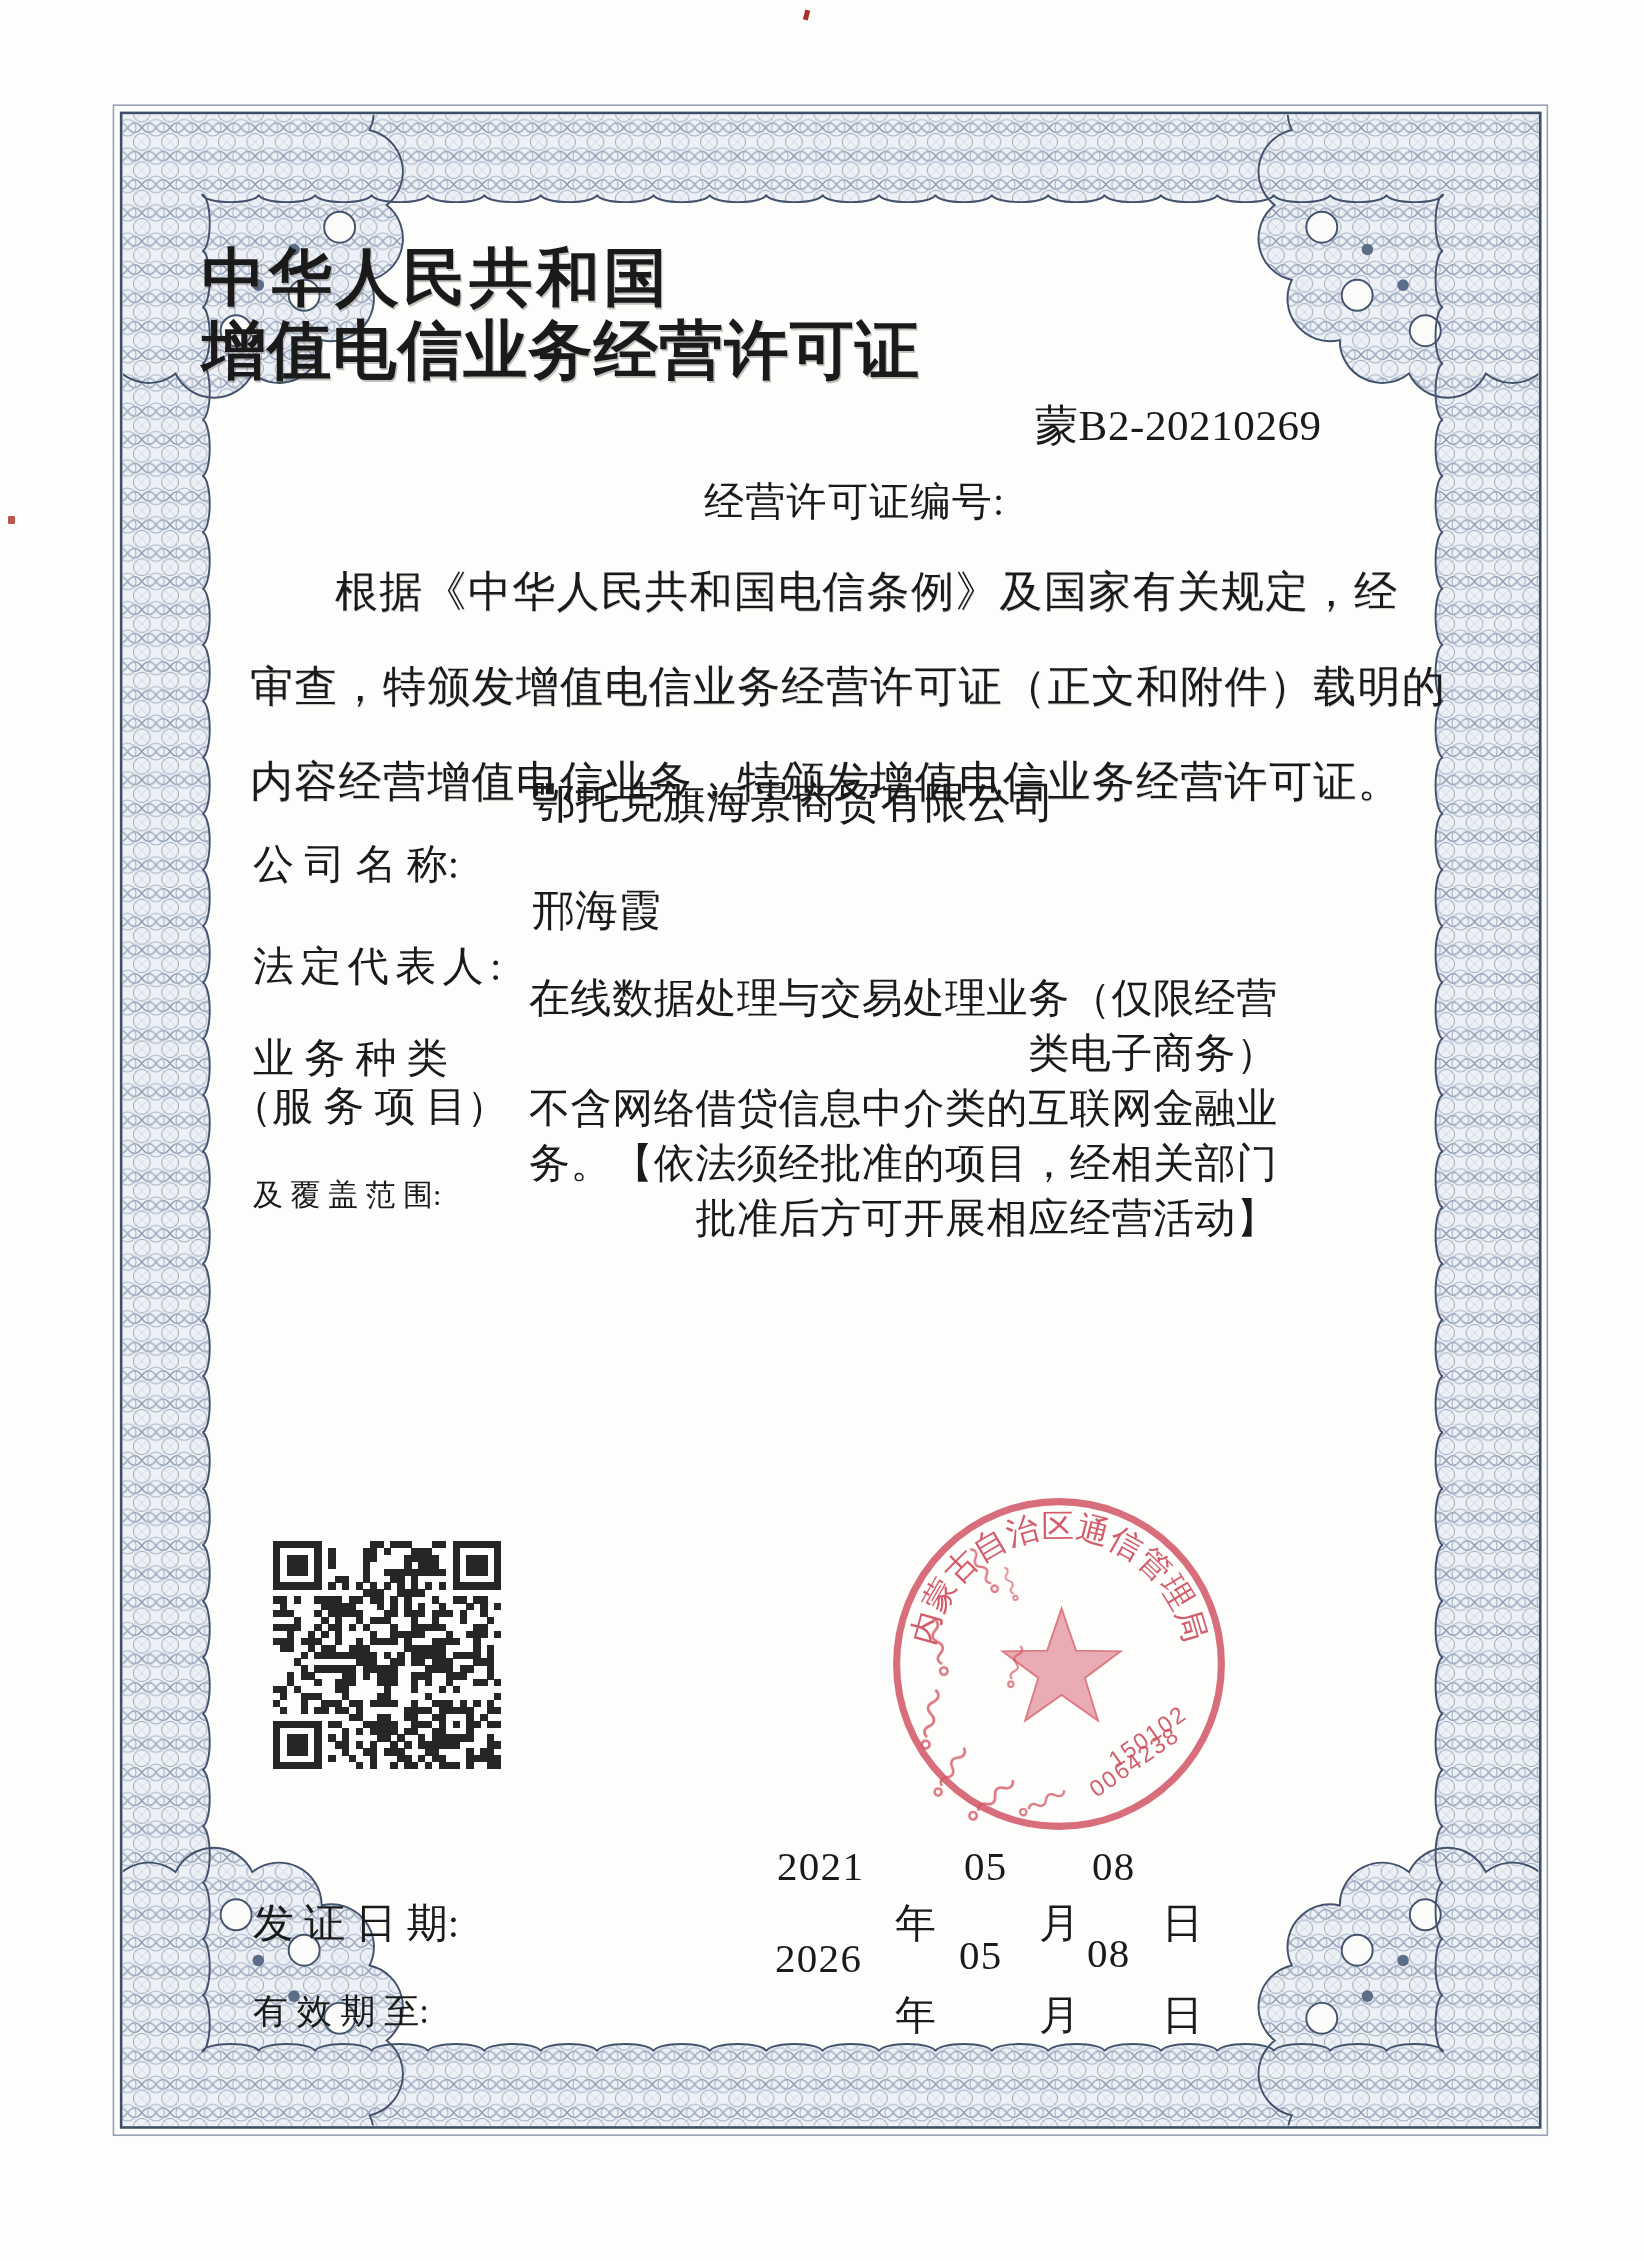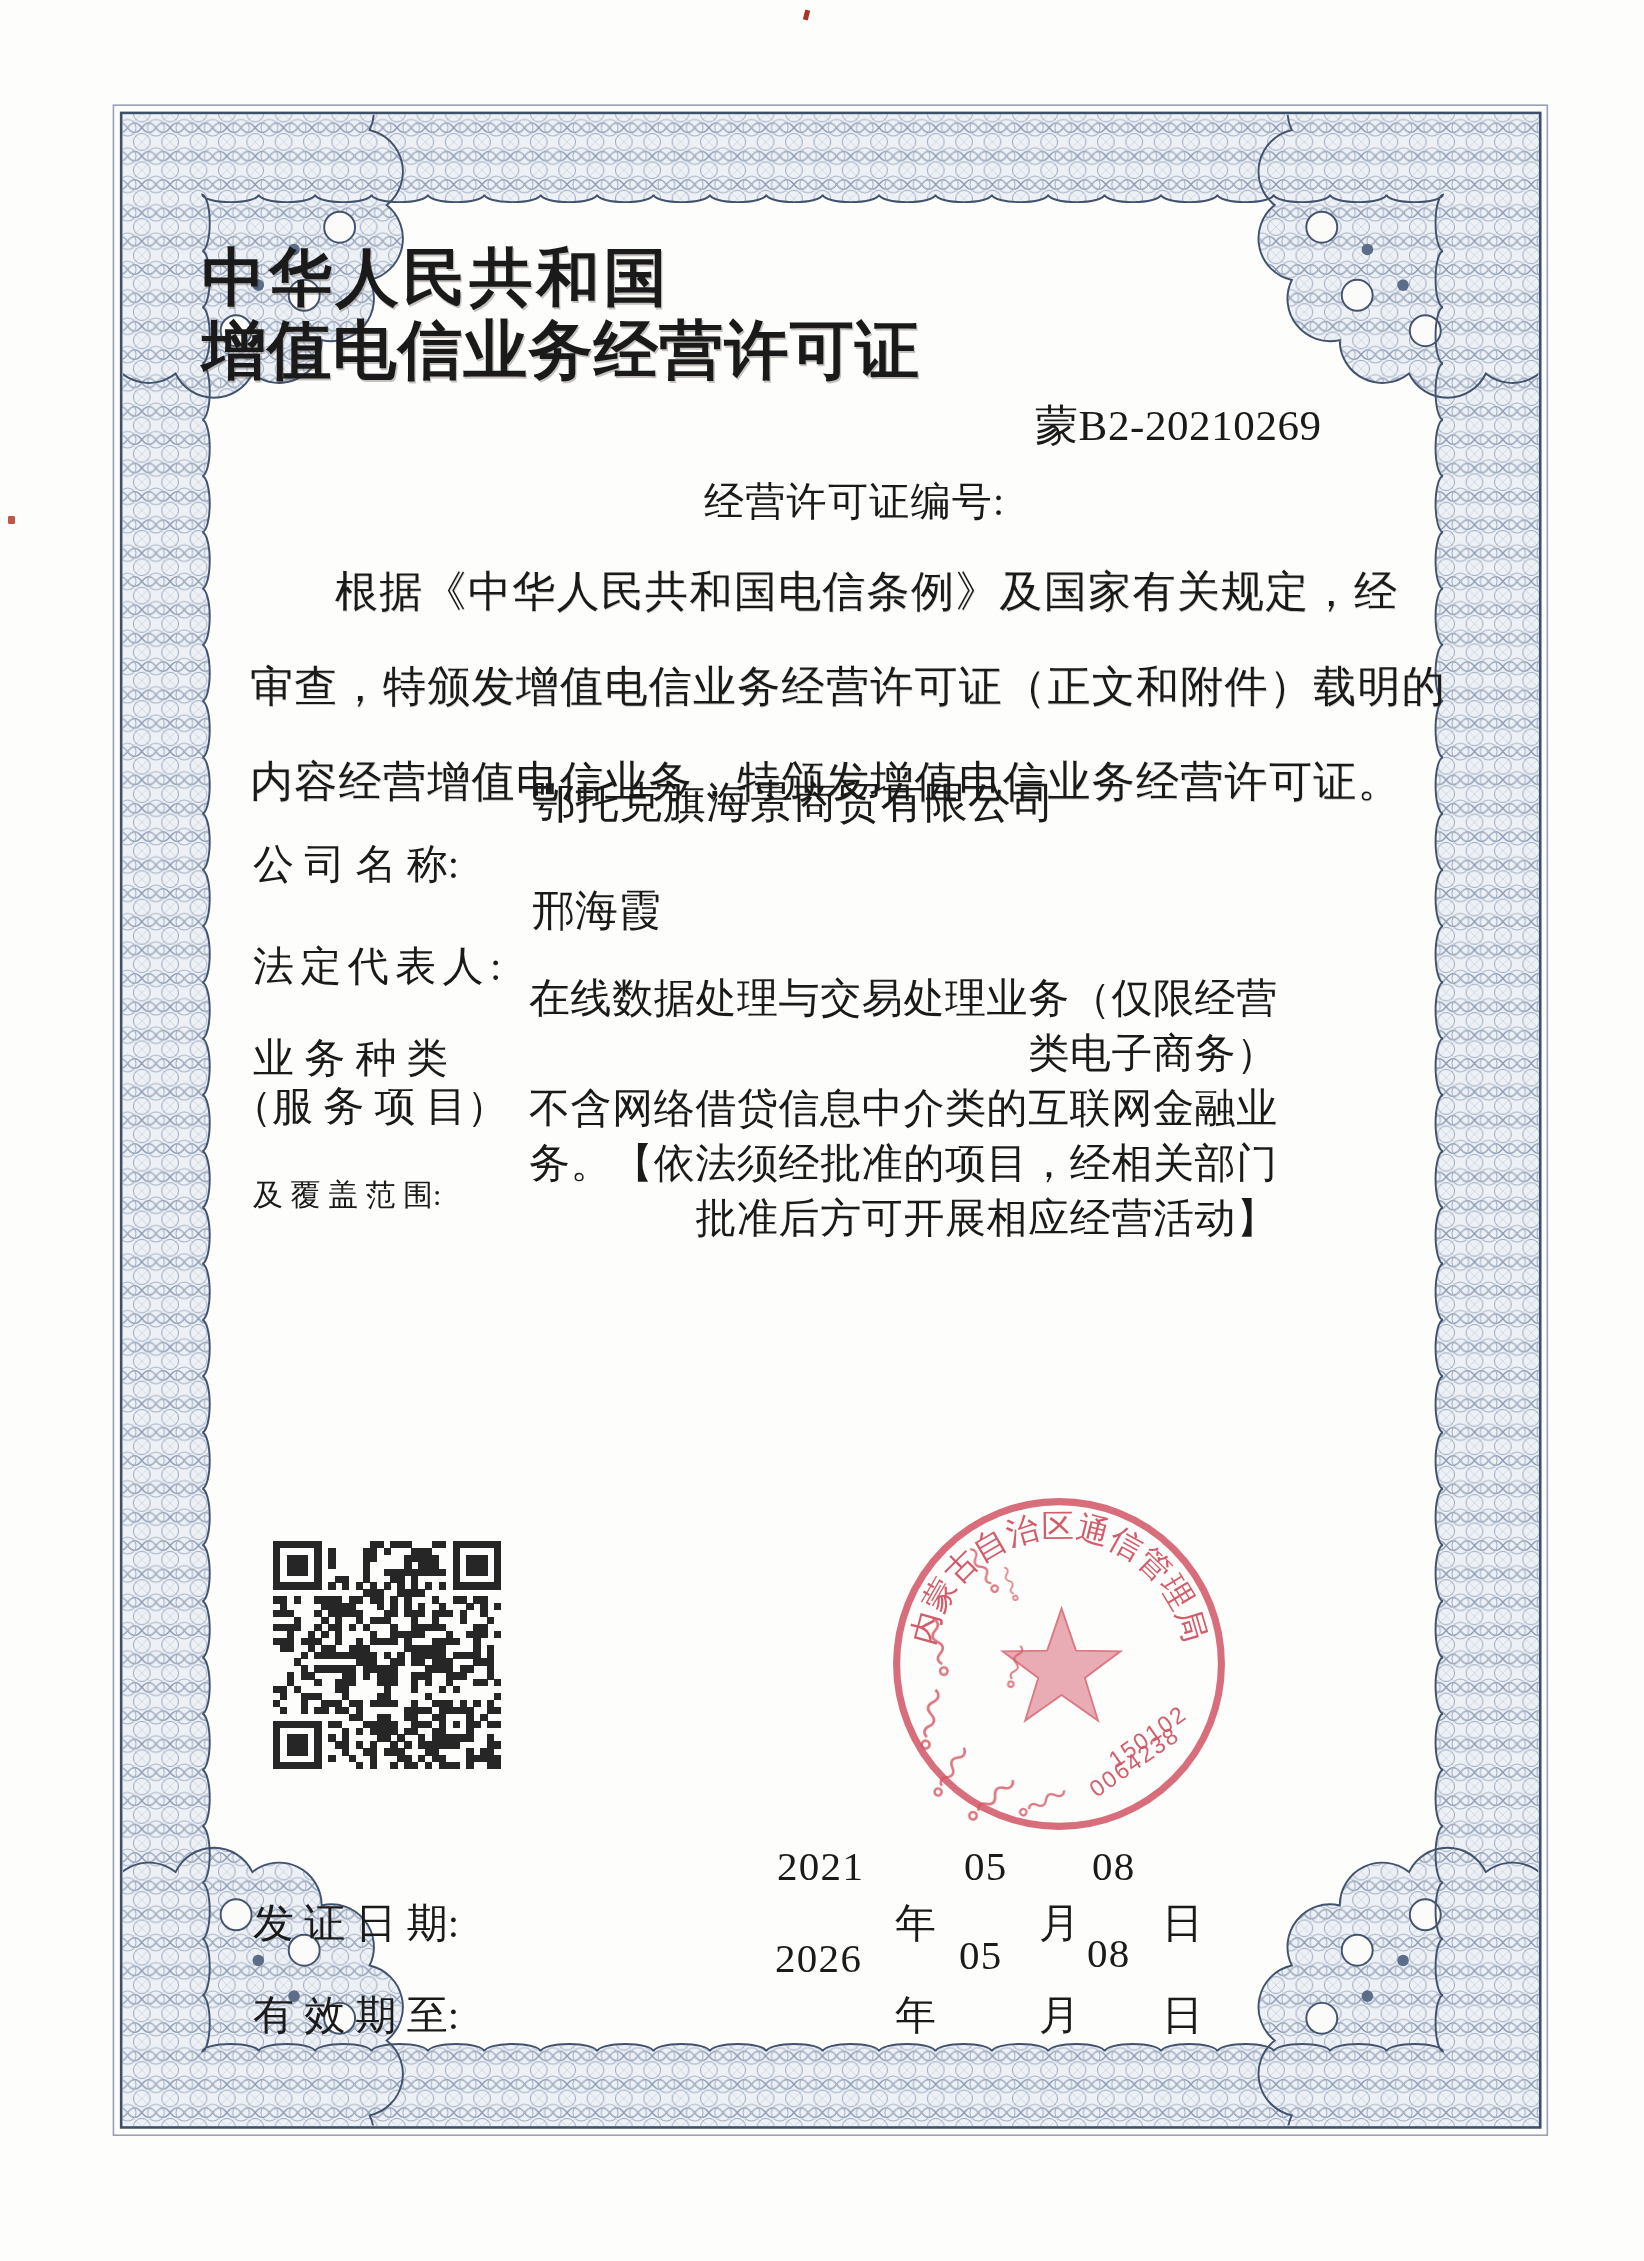--- a/index.html
+++ b/index.html
@@ -35,21 +35,21 @@
   .qr{left:273px;top:1541px;width:228px;height:228px;}
   .issuer{left:887px;top:1613px;font-size:43px;letter-spacing:0.6px;white-space:nowrap;z-index:2;}
   .stamp{left:885px;top:1490px;width:348px;height:348px;mix-blend-mode:multiply;opacity:.93;z-index:3;}
   
   .date{font-size:41px;letter-spacing:1.3px;white-space:nowrap;}
   .unit{font-size:41px;white-space:nowrap;}
   .d-y1{left:777px;top:1842px;} .d-m1{left:964px;top:1842px;} .d-d1{left:1092px;top:1842px;}
   .lab-issue{left:253px;top:1896px;font-size:41px;white-space:nowrap;}
   .u-y1{left:895px;top:1896px;} .u-m1{left:1039px;top:1896px;} .u-d1{left:1162px;top:1896px;}
   .d-y2{left:775px;top:1934px;} .d-m2{left:959px;top:1931px;} .d-d2{left:1087px;top:1929px;}
-  .lab-valid{left:253px;top:1988px;font-size:41px;white-space:nowrap;}
+  .lab-valid{left:253px;top:1988px;font-size:35px;white-space:nowrap;}
   .u-y2{left:895px;top:1988px;} .u-m2{left:1039px;top:1988px;} .u-d2{left:1162px;top:1988px;}
   
   .speck1{left:804px;top:10.3px;width:5.2px;height:10.3px;background:#a93226;transform:rotate(14deg);}
   .speck2{left:7.7px;top:516px;width:7.7px;height:8.4px;background:#c0564a;border-radius:1.3px;}
   
   .arc-text{font-size:50px;fill:#d0485a;font-family:"Liberation Serif","DejaVu Serif",serif;opacity:.95;}
   .code{font-size:36px;fill:#cd4254;letter-spacing:3px;font-family:"Liberation Sans","DejaVu Sans",sans-serif;opacity:.9;}
 </style>
 </head>
 <body>

